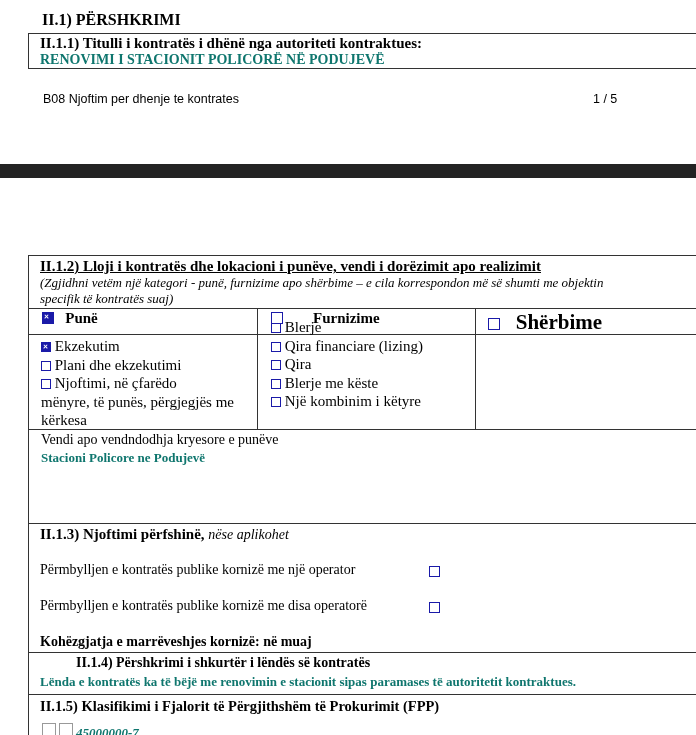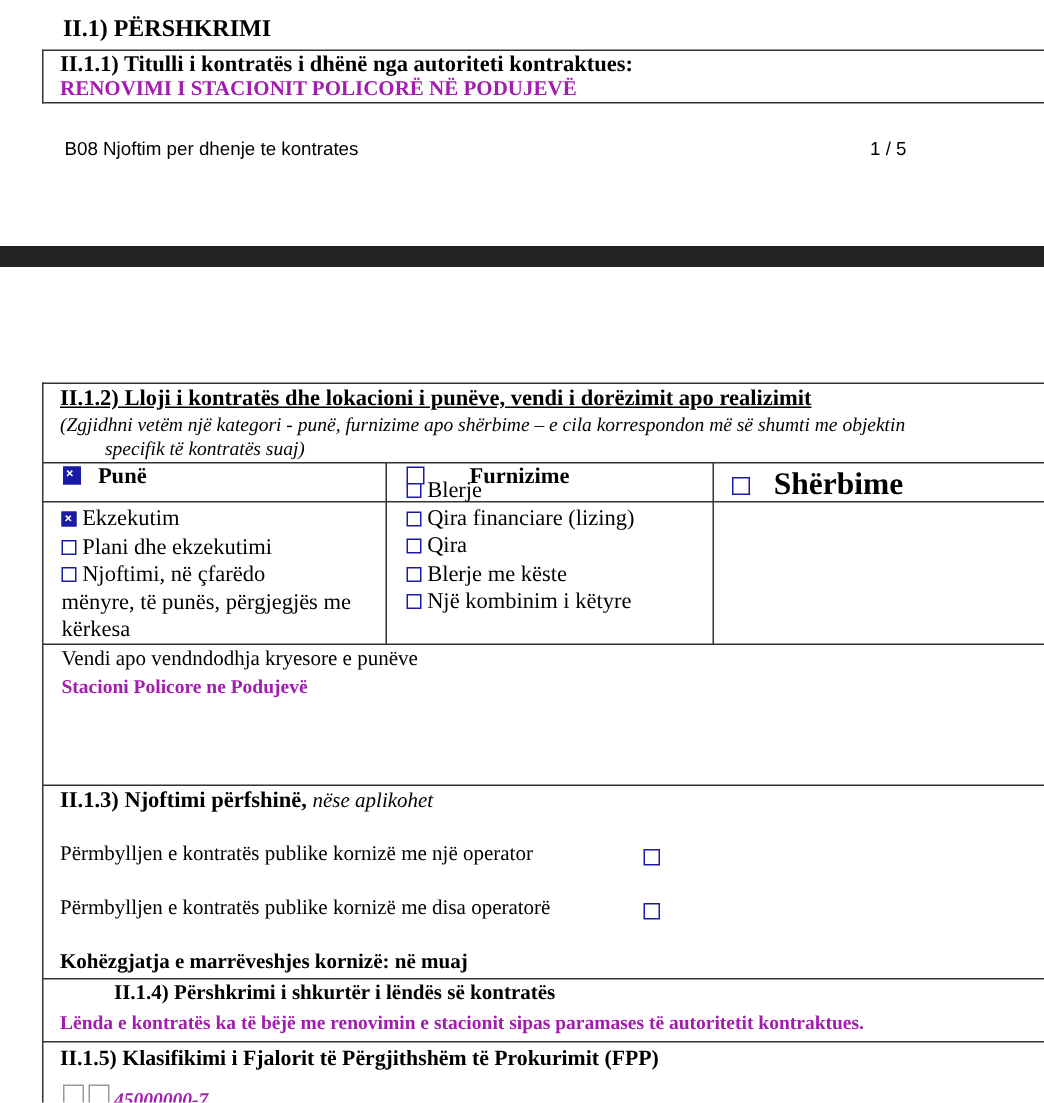--- a/index.html
+++ b/index.html
@@ -1,35 +1,35 @@
 <!DOCTYPE html>
 <html><head>
 <meta charset="utf-8">
 <style>
   html, body { margin:0; padding:0; }
   body { width:696px; height:735px; overflow:hidden; background:#fff; position:relative;
          font-family:"Liberation Serif", serif; color:#000; }
   .abs { position:absolute; }
   .b { font-weight:bold; }
-  .blue { color:#a21caf; }
+  .blue { color:#0f766e; }
   .chk { display:inline-block; width:10px; height:10px; border:1.6px solid #1a1aa8; box-sizing:border-box;
          vertical-align:-1px; position:relative; background:#fff; }
   .chk.x { background:#1a1aa8; }
   .chk.x::before, .chk.x::after { content:""; position:absolute; left:1px; top:3px; width:5px; height:1.2px; background:#fff; }
   .chk.x::before { transform:rotate(45deg); }
   .chk.x::after { transform:rotate(-45deg); }
   .gchk { display:inline-block; width:14px; height:14px; border:1px solid #999; box-sizing:border-box; margin-right:3px; }
 
   #sec1-title { left:42px; top:11px; font-size:16px; }
   #box111 { left:28px; top:33px; width:680px; height:36px; border:1.5px solid #333; border-right:none; box-sizing:border-box; }
   #box111 .l1 { position:absolute; left:11px; top:1px; font-size:15px; }
   #box111 .l2 { position:absolute; left:11px; top:18px; font-size:14px; }
 
   #footer-left { left:43px; top:92px; font-family:"Liberation Sans", sans-serif; font-size:12.5px; }
-  #footer-right { left:580px; top:92px; font-family:"Liberation Sans", sans-serif; font-size:12.5px; }
+  #footer-right { left:593px; top:92px; font-family:"Liberation Sans", sans-serif; font-size:12.5px; }
   #pagebar { left:0; top:164px; width:696px; height:14px; background:#232323; }
 
   #frame { left:28px; top:255px; width:680px; height:490px; border-left:1.5px solid #333; border-top:1.5px solid #333; box-sizing:border-box; }
   .hline { position:absolute; height:0; border-top:1.5px solid #333; left:28px; width:680px; }
   .vline { position:absolute; width:0; border-left:1.5px solid #333; }
 
   .t { position:absolute; white-space:nowrap; }
 </style>
 </head>
 <body>
@@ -41,21 +41,21 @@
 </div>
 
 <div class="abs" id="footer-left">B08  Njoftim per dhenje te kontrates</div>
 <div class="abs" id="footer-right">1 / 5</div>
 <div class="abs" id="pagebar"></div>
 
 <div class="abs" id="frame"></div>
 
 <div class="t b" style="left:40px;top:258px;font-size:15px;text-decoration:underline;">II.1.2)  Lloji i kontratës dhe lokacioni i punëve,  vendi i dorëzimit apo realizimit</div>
 <div class="t" style="left:40px;top:275px;font-size:13px;font-style:italic;">(Zgjidhni vetëm një kategori - punë, furnizime  apo shërbime – e cila korrespondon më së shumti me objektin</div>
-<div class="t" style="left:40px;top:291px;font-size:13px;font-style:italic;margin-left:30px;">specifik të kontratës suaj)</div>
+<div class="t" style="left:40px;top:291px;font-size:13px;font-style:italic;">specifik të kontratës suaj)</div>
 
 <div class="hline" style="top:308px;"></div>
 <div class="hline" style="top:334px;"></div>
 <div class="hline" style="top:429px;"></div>
 <div class="vline" style="left:257px;top:308px;height:122px;"></div>
 <div class="vline" style="left:475px;top:308px;height:122px;"></div>
 
 <div class="t b" style="left:42px;top:310px;font-size:15px;">
   <span class="chk x" style="width:12px;height:12px;"></span>&nbsp;&nbsp;&nbsp;<span>Punë</span>
 </div>

